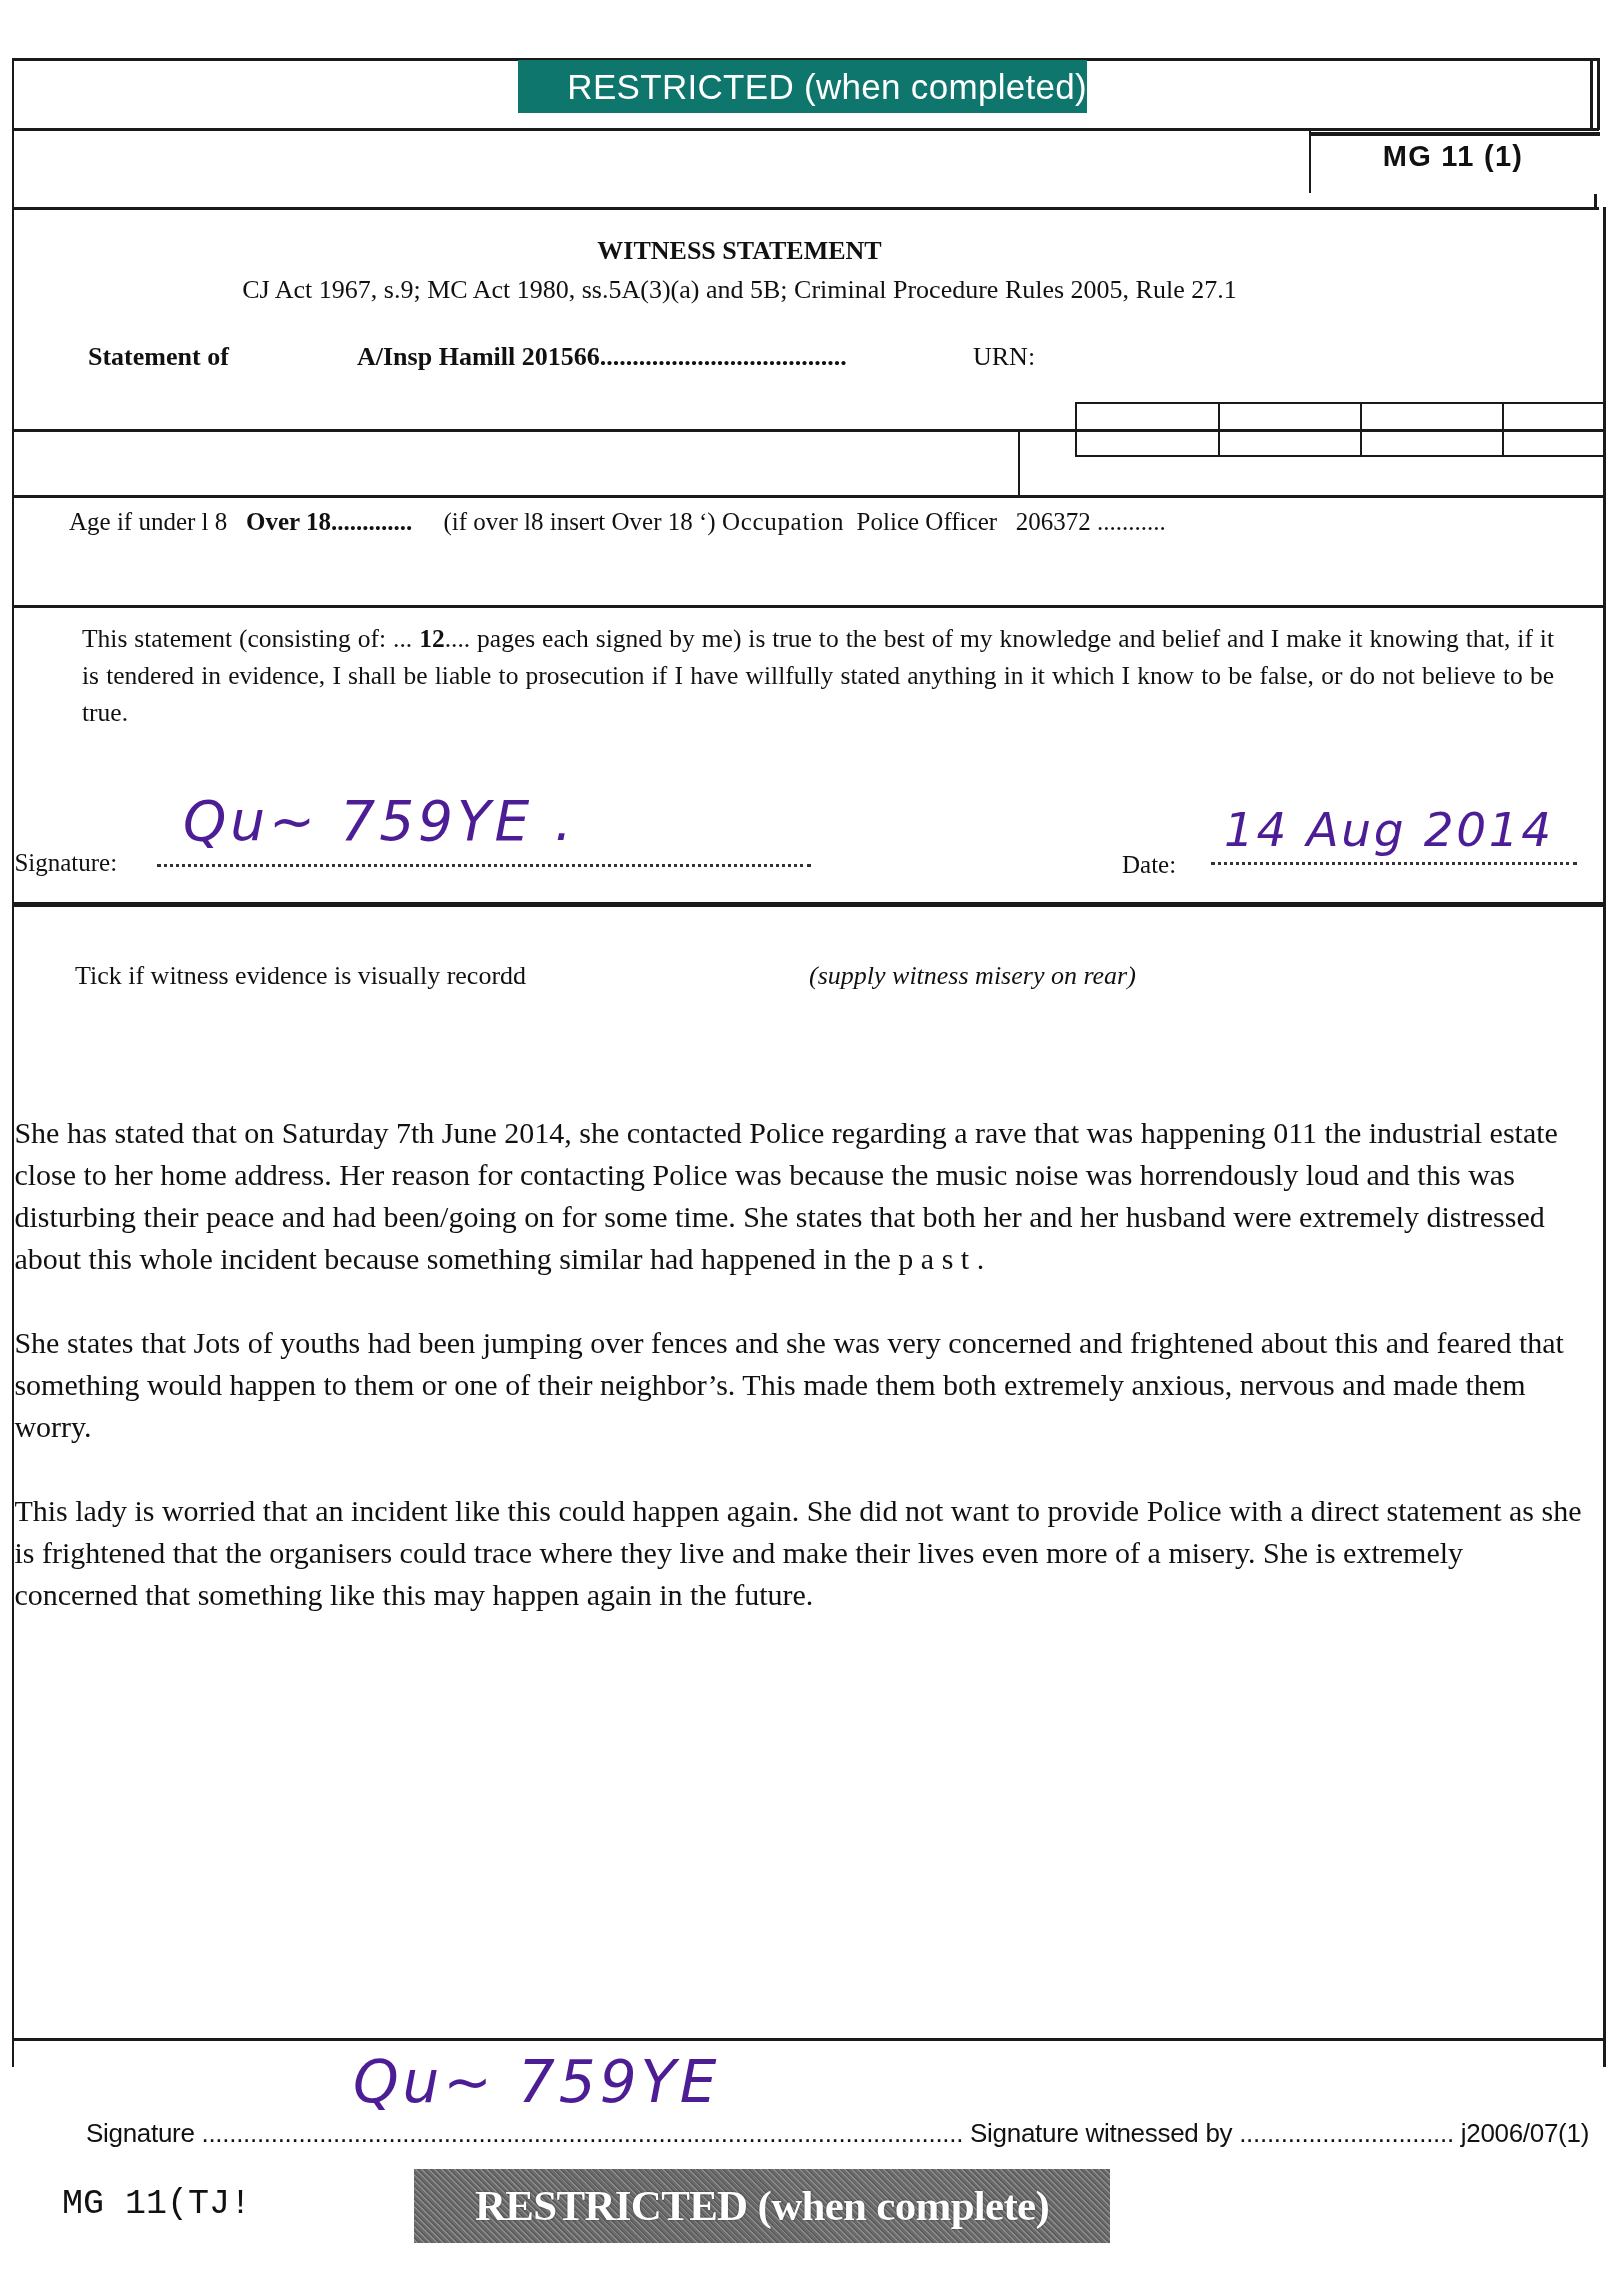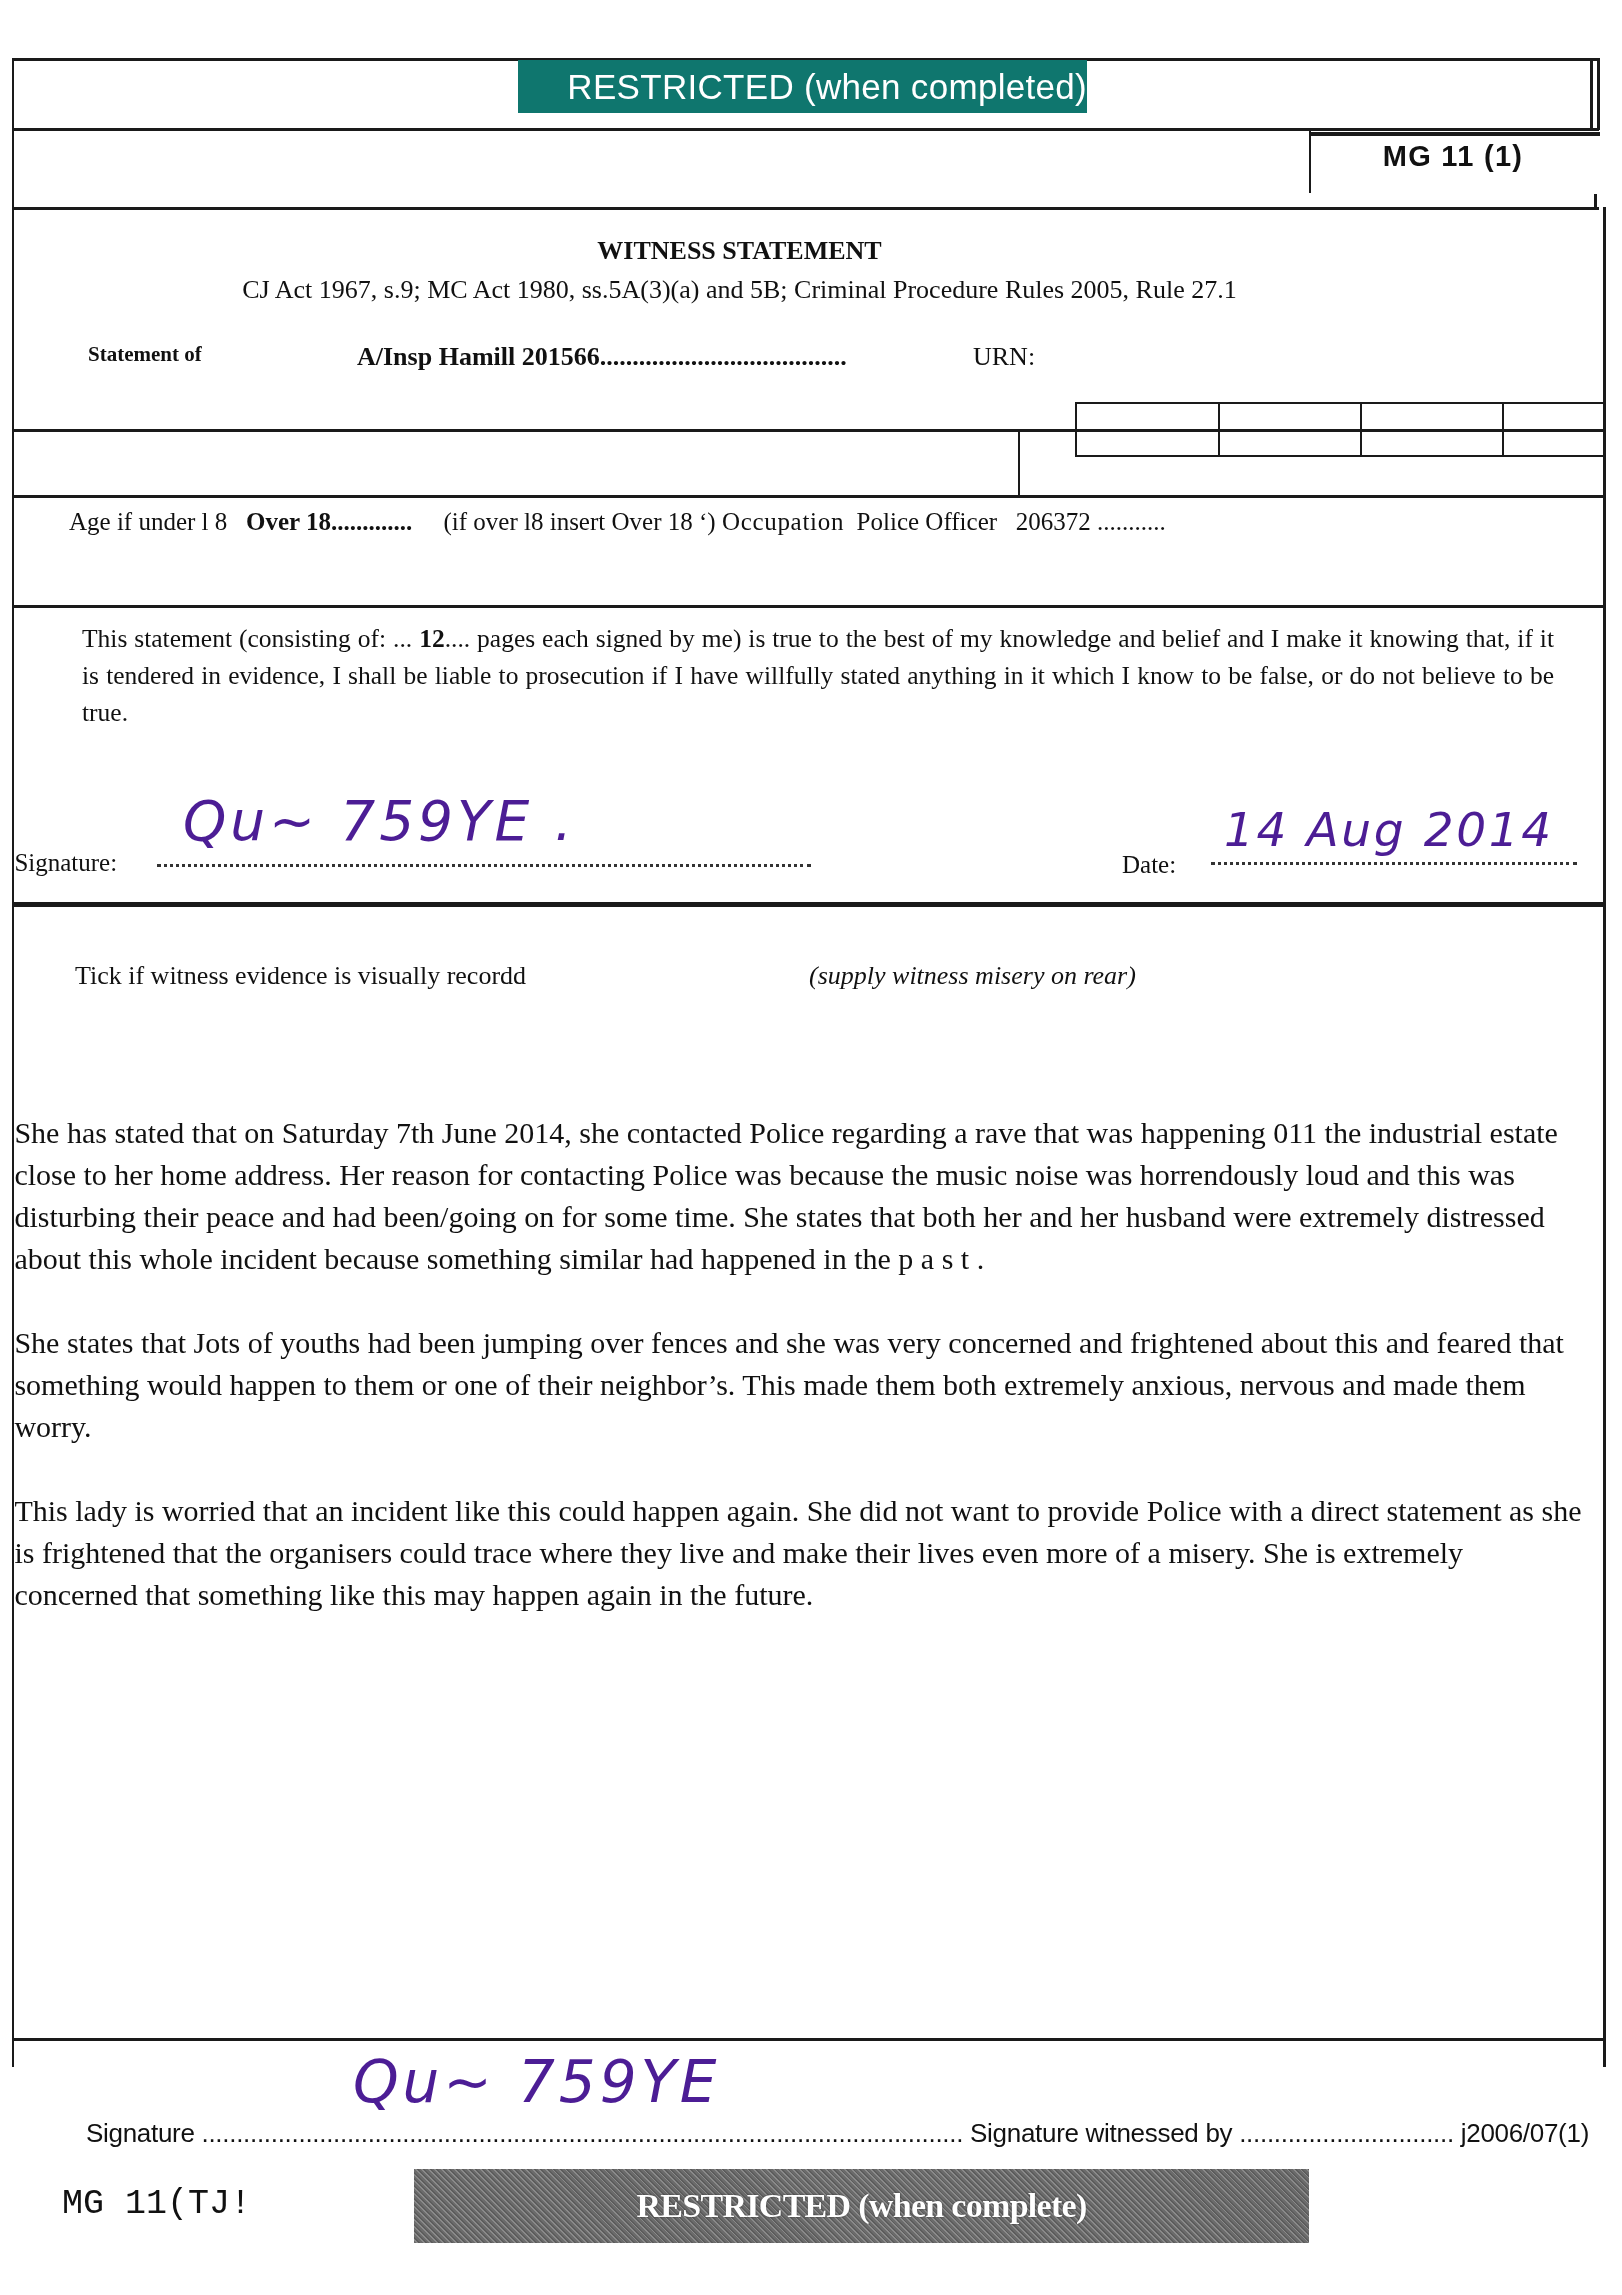--- a/index.html
+++ b/index.html
@@ -12,21 +12,21 @@
 
     
     #top-banner { left: 518px; top: 60px; width: 569px; height: 53px; background: #0f766e;
       color: #fff; font-size: 35px; line-height: 53px; text-align: right; letter-spacing: 0.3px; }
 
     #form-code { left: 1309px; top: 140px; width: 288px; text-align: center; font-size: 29px; font-weight: bold; letter-spacing: 1.3px; }
 
     #title { left: 0; top: 236px; width: 1479px; text-align: center; font-size: 26px; font-weight: bold; }
     #legal-ref { left: 0; top: 275px; width: 1479px; text-align: center; font-size: 26px; }
 
-    #statement-of-label { left: 88px; top: 342px; font-size: 21px; font-weight: bold; }
+    #statement-of-label { left: 88px; top: 342px; font-size: 26px; font-weight: bold; }
     #statement-of-value { left: 357px; top: 342px; font-size: 26px; font-weight: bold; }
     #urn-label { left: 973px; top: 342px; font-size: 26px; }
 
     .urn-cell { position: absolute; top: 402px; height: 55px; border: 2px solid #1a1a1a; box-sizing: border-box; }
 
     #age-line { left: 69px; top: 508px; font-size: 25px; white-space: pre; }
     #age-line .b { font-weight: bold; }
 
     #declaration { left: 82px; top: 620px; width: 1472px; font-size: 25.5px; line-height: 37px; text-align: justify; }
 
@@ -37,23 +37,23 @@
 
     #tick-label { left: 75px; top: 961px; font-size: 26px; }
     #tick-note { left: 809px; top: 961px; font-size: 26px; font-style: italic; }
 
     #body-text { left: 14.4px; top: 1112px; width: 1577px; font-size: 30px; line-height: 42px; }
     #body-text p { margin: 0 0 42px 0; }
     #body-text p.gap2 { margin-bottom: 59px; }
 
     #footer-sig { left: 62px; top: 2118px; font-size: 26px; white-space: pre; }
     #footer-code { left: 62px; top: 2184px; font-size: 35px; font-family: Liberation Mono, monospace; }
-    #bottom-banner { left: 414px; top: 2169px; width: 895px; height: 74px;
+    #bottom-banner { left: 414px; top: 2169px; width: 696px; height: 74px;
       background: repeating-linear-gradient(45deg, #6b6b6b 0 2px, #8a8a8a 2px 3.3px, #5c5c5c 3.3px 4.6px);
-      color: #fff; font-size: 34px; font-weight: bold; line-height: 74px; text-align: center;
+      color: #fff; font-size: 43px; font-weight: bold; line-height: 74px; text-align: center;
       font-family: "Liberation Serif", "DejaVu Serif", serif; letter-spacing: -0.7px; text-shadow: 0 0 2px #333; }
   </style>
 </head>
 <body>
 
 <div class="hline" style="left:11.8px; top:58px; width:1586px; height:2.6px;"></div>
 <div class="vline" style="left:11.8px; top:58px; width:2.6px; height:2009px;"></div>
 <div class="vline" style="left:1590px; top:58px; width:2.6px; height:72px;"></div>
 <div class="vline" style="left:1597px; top:58px; width:2.6px; height:72px;"></div>
 <div class="hline" style="left:11.8px; top:128px; width:1587px; height:2.6px;"></div>

